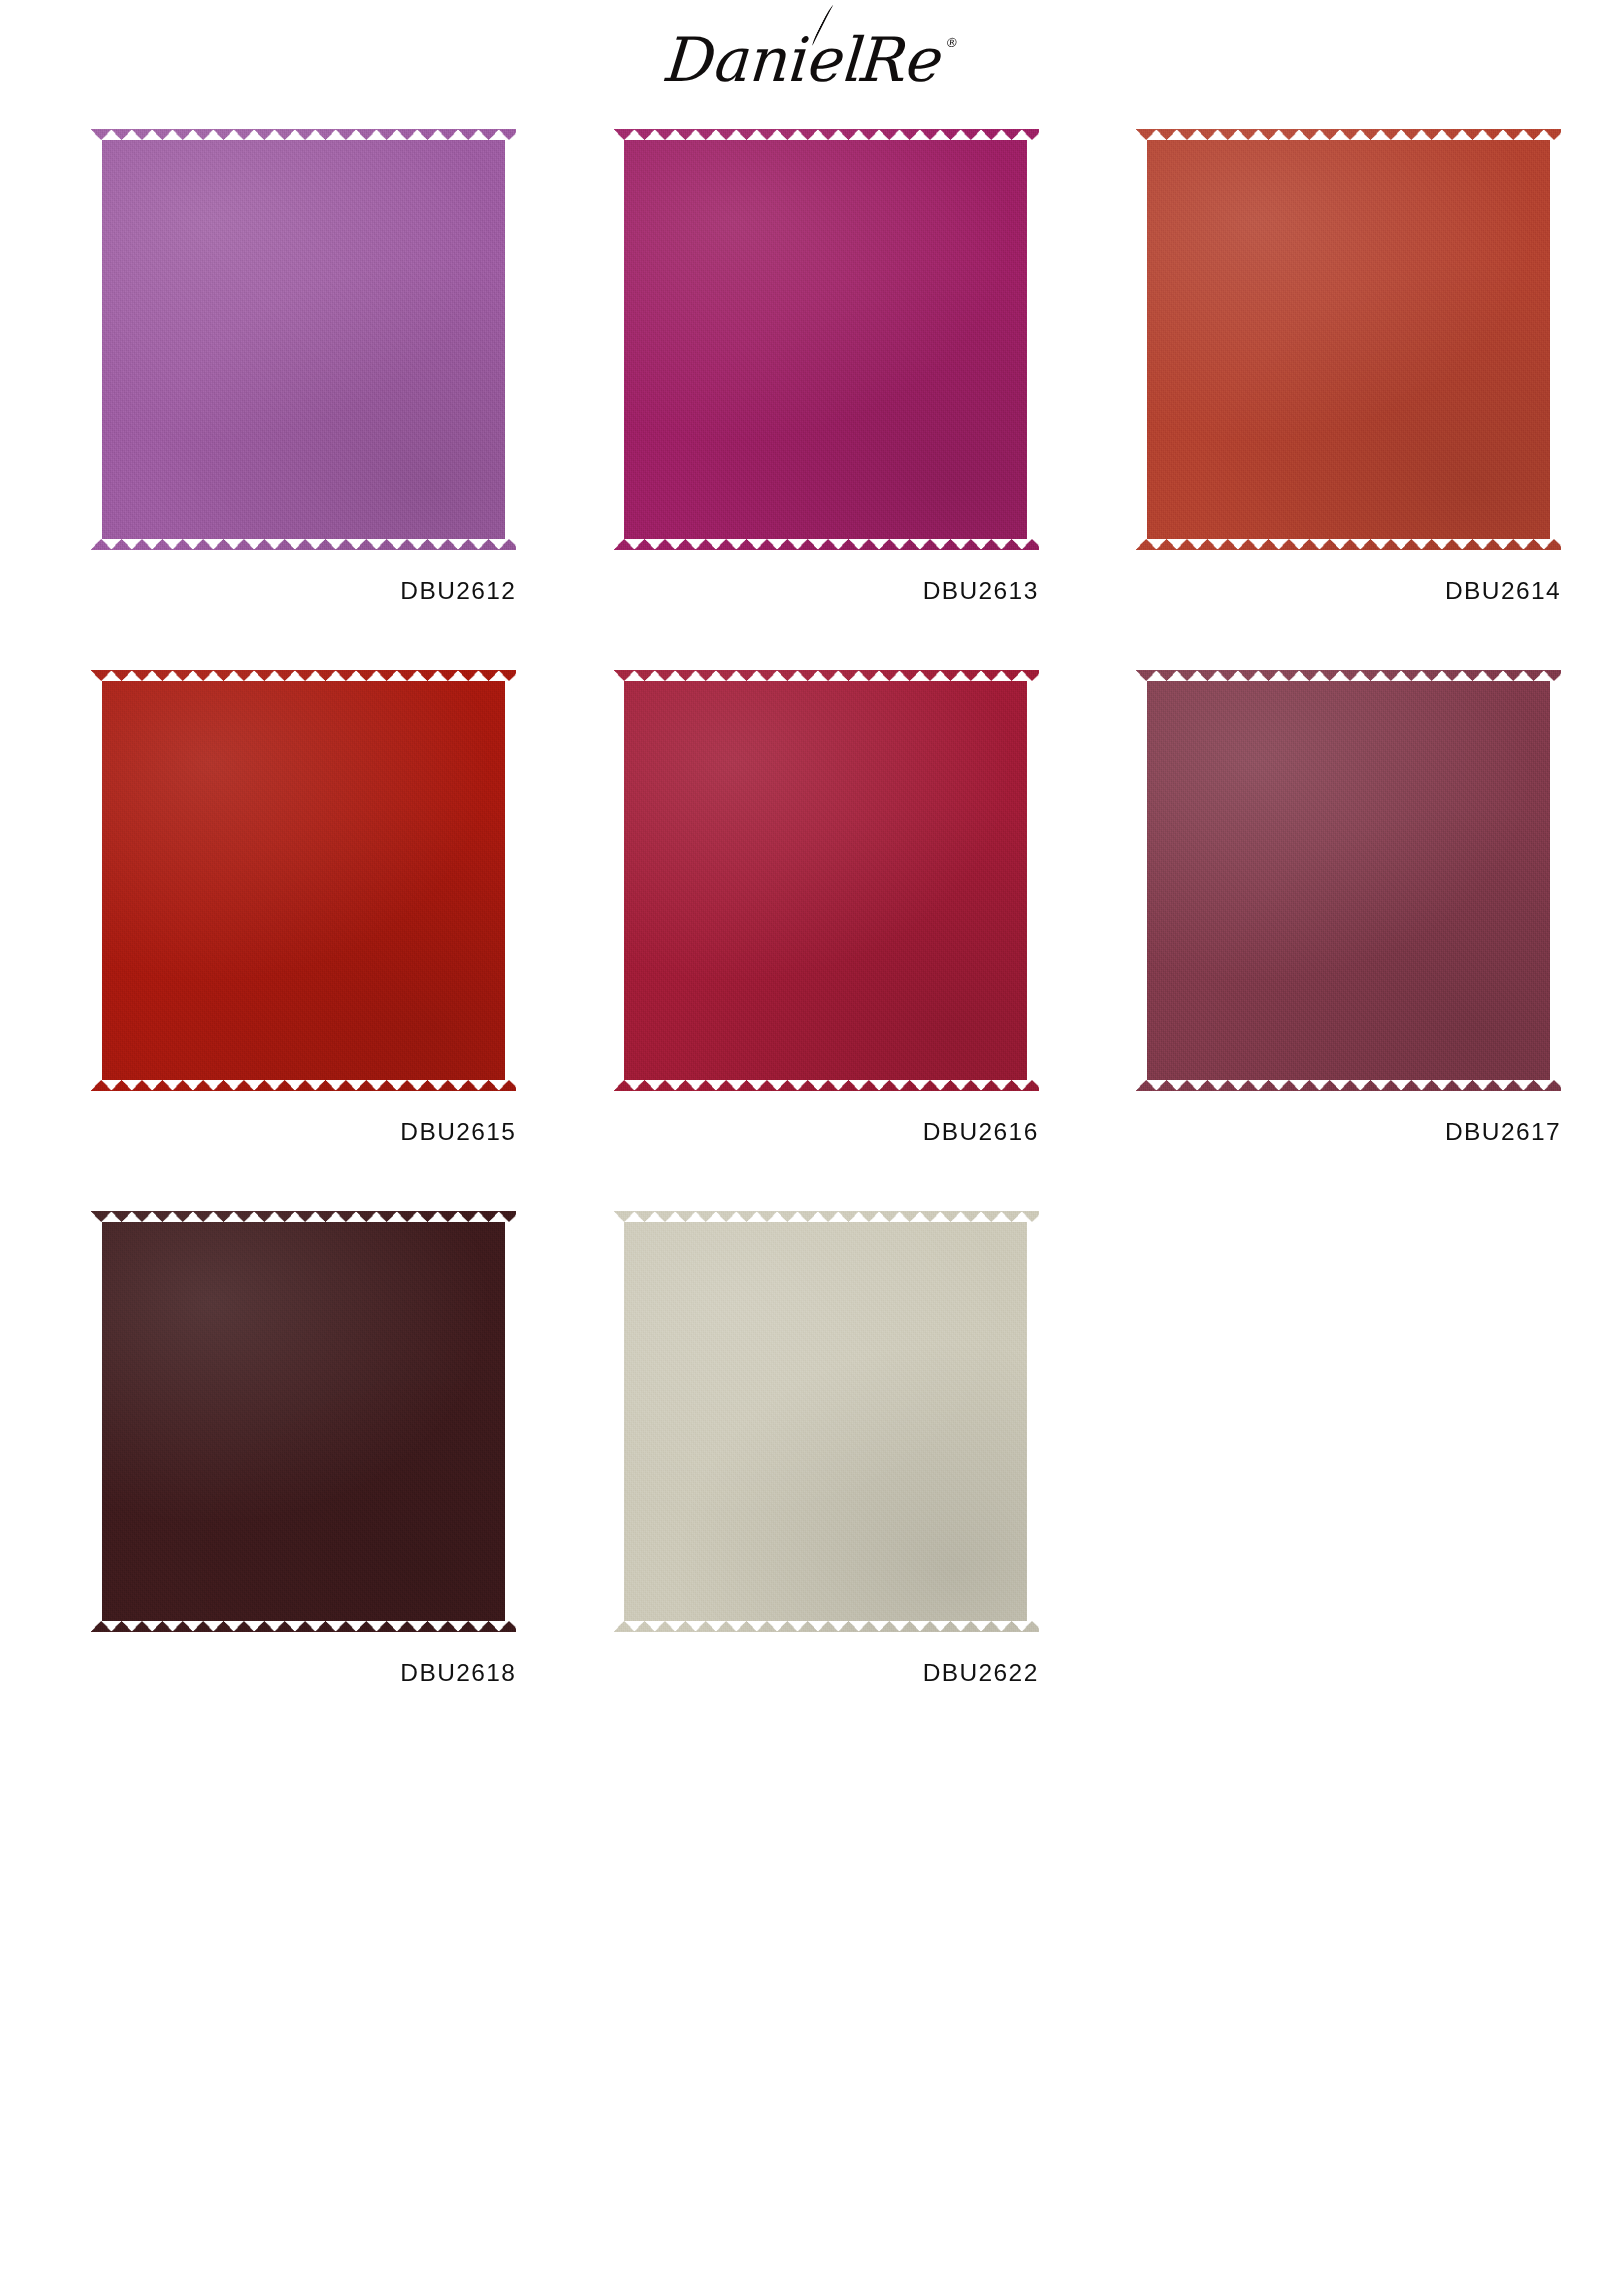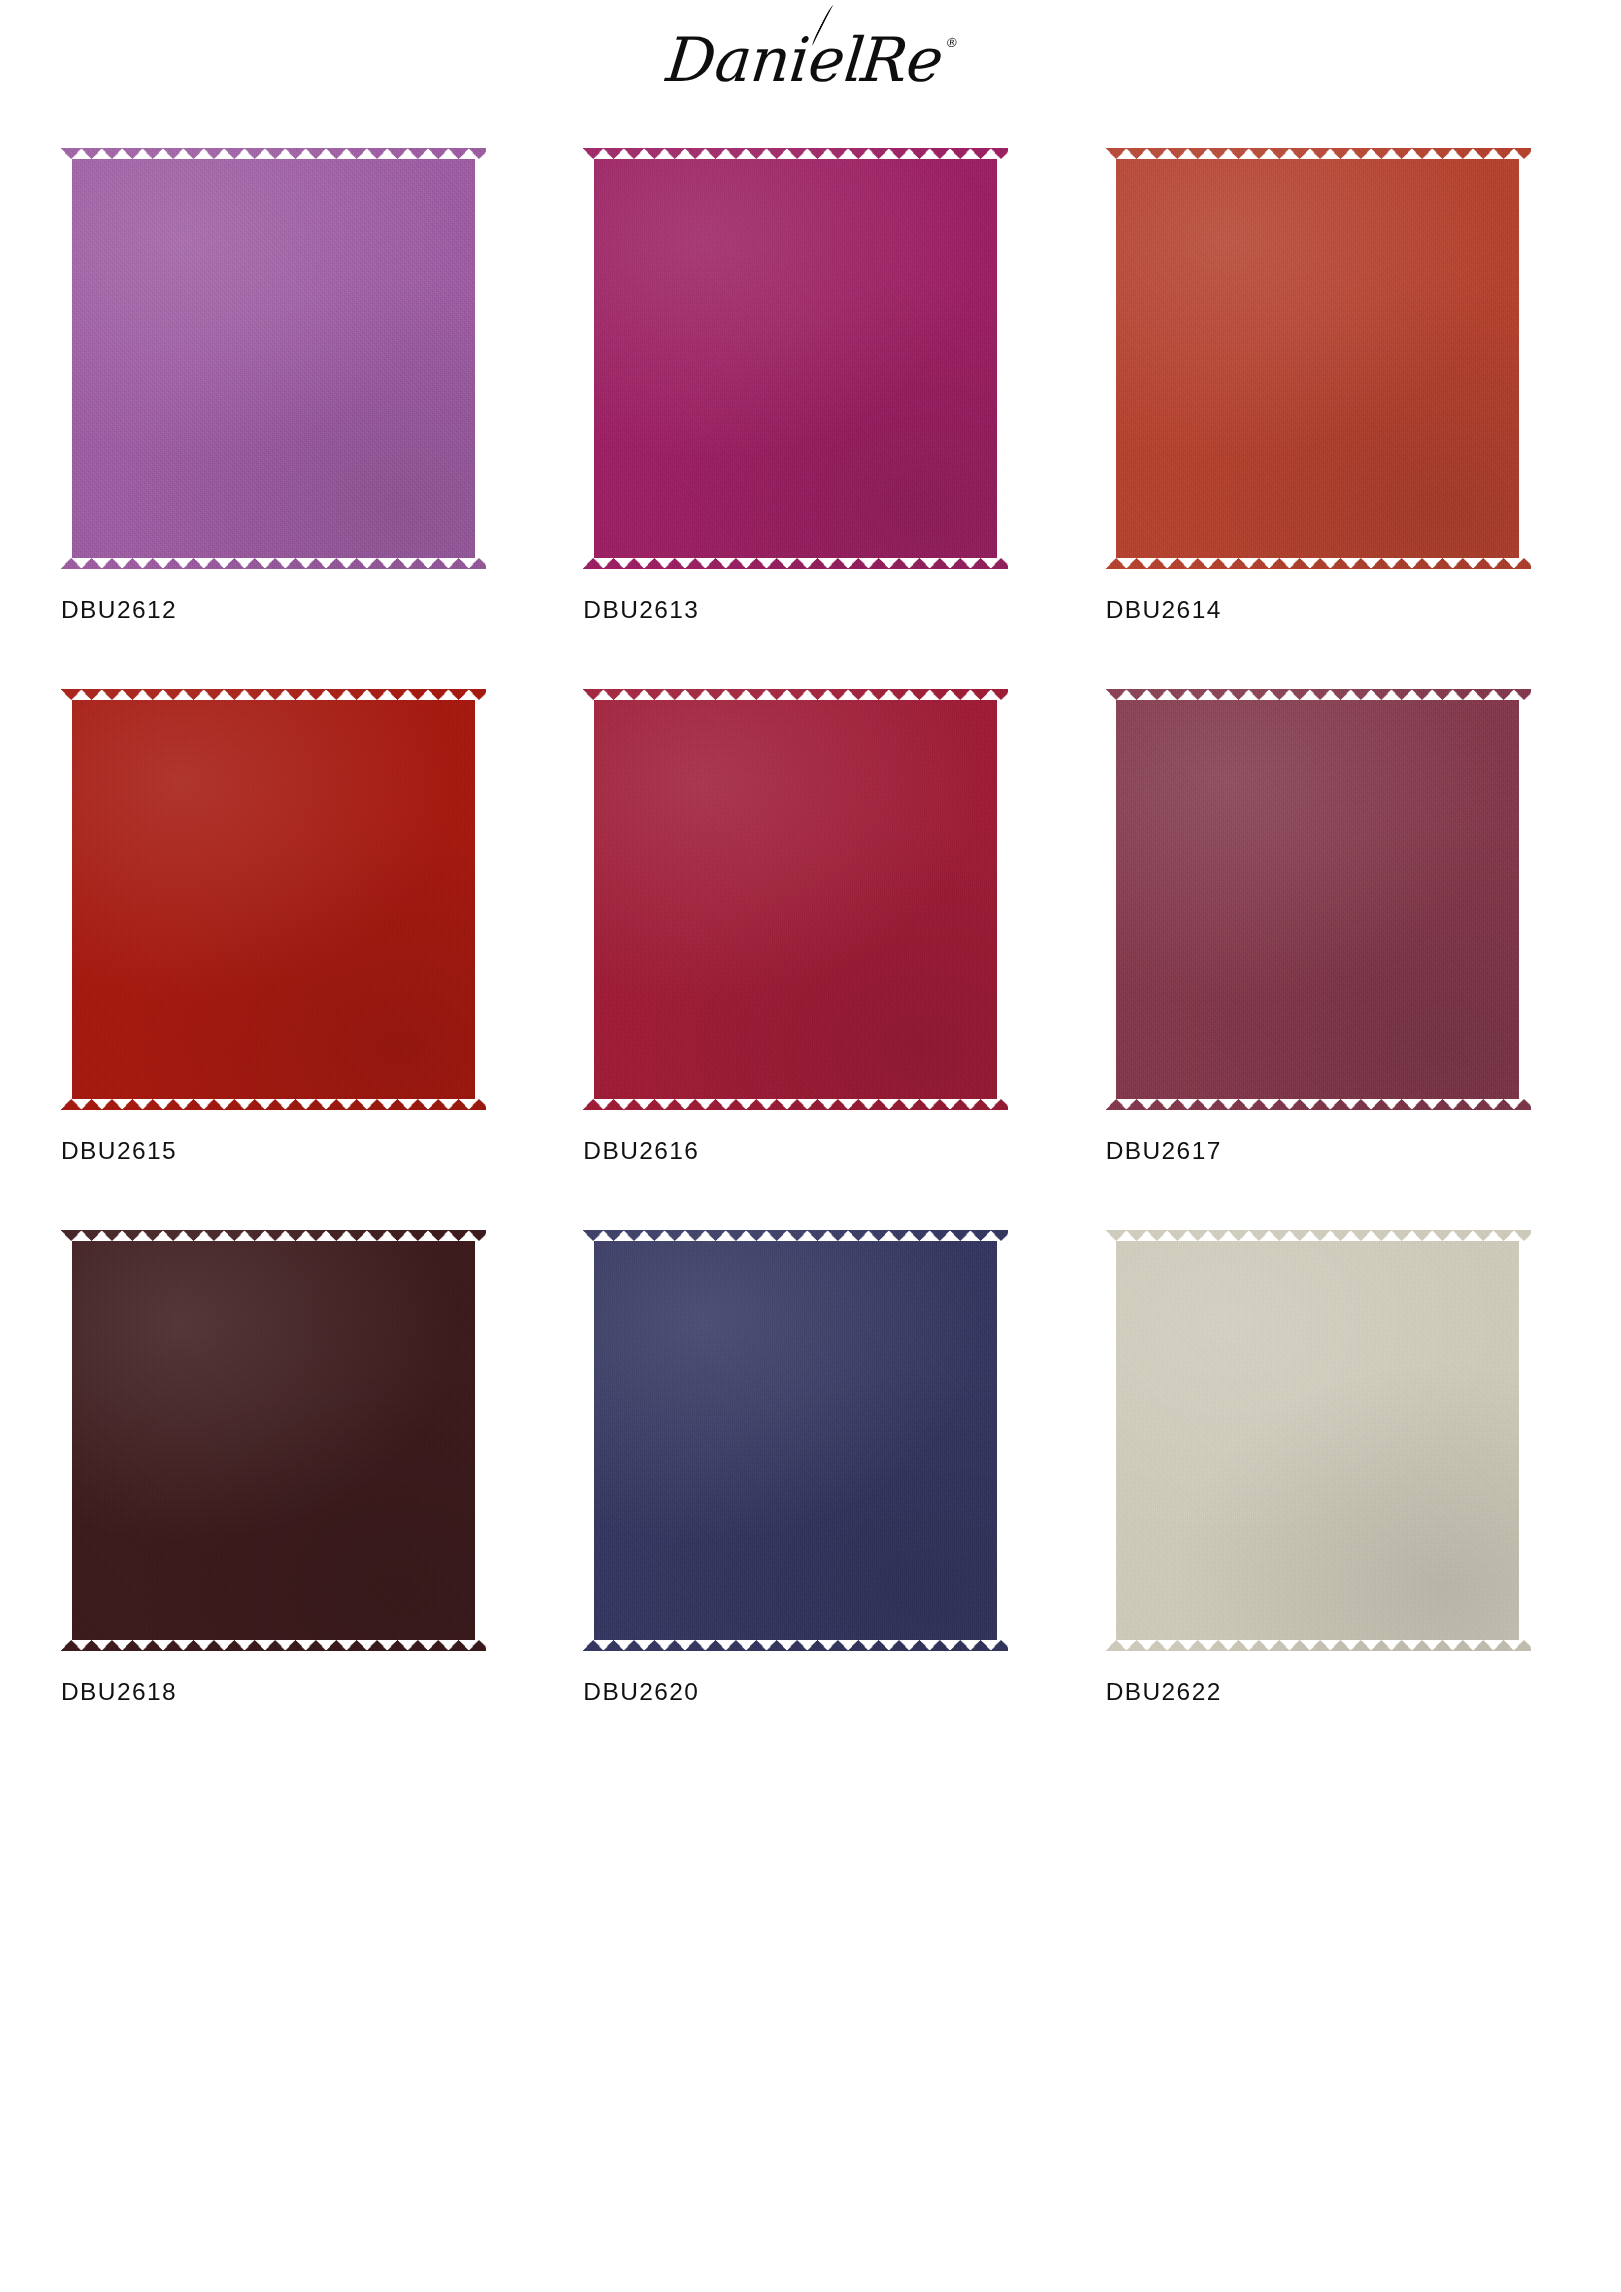--- a/index.html
+++ b/index.html
@@ -67,22 +67,21 @@
     display:grid;
     grid-template-columns:repeat(3, 1fr);
     grid-template-rows:repeat(4, 541px);
     column-gap:67px;
     row-gap:0px;
   }
   .cell{
     position:relative;
     display:flex;
     flex-direction:column;
-    align-items:flex-start;
-    margin-top:19px;
+    align-items:flex-end;
   }
 
   
   .swatch-wrap{
     width:425px;
     height:421px;
     position:relative;
   }
   .swatch{
     position:absolute;
@@ -219,29 +218,20 @@
         <div class="swatch-wrap">
           <div class="swatch" style="background-color: rgb(61, 26, 28);">
             <div class="swatch-tex"></div>
             <div class="swatch-shade"></div>
           </div>
         </div>
         <div class="label">DBU2618</div>
       </div>
       <div class="cell">
         <div class="swatch-wrap">
-          <div class="swatch" style="background-color: rgb(53, 54, 96);">
-            <div class="swatch-tex"></div>
-            <div class="swatch-shade"></div>
-          </div>
-        </div>
-        <div class="label">DBU2620</div>
-      </div>
-      <div class="cell">
-        <div class="swatch-wrap">
           <div class="swatch" style="background-color: rgb(204, 201, 184);">
             <div class="swatch-tex"></div>
             <div class="swatch-shade"></div>
           </div>
         </div>
         <div class="label">DBU2622</div>
       </div>
     </div>
 
 </div>

